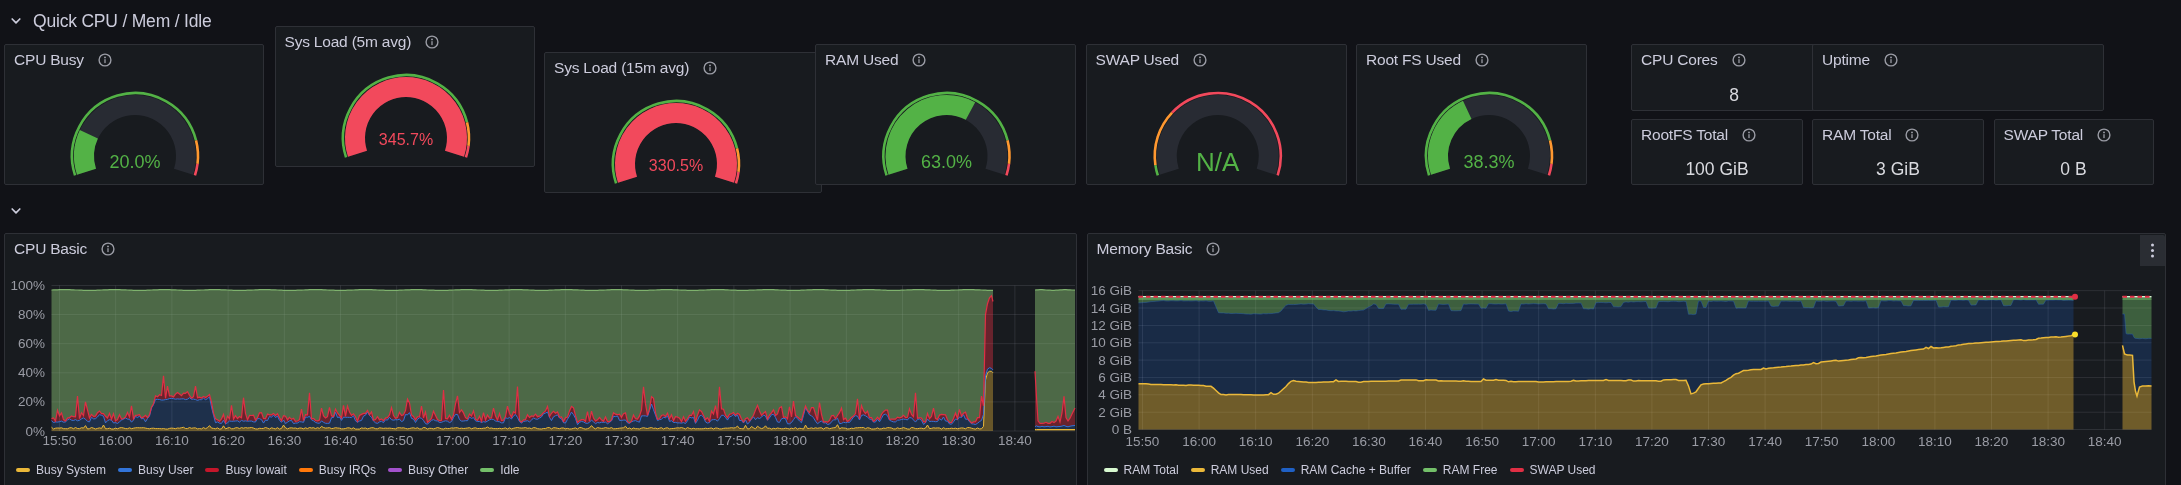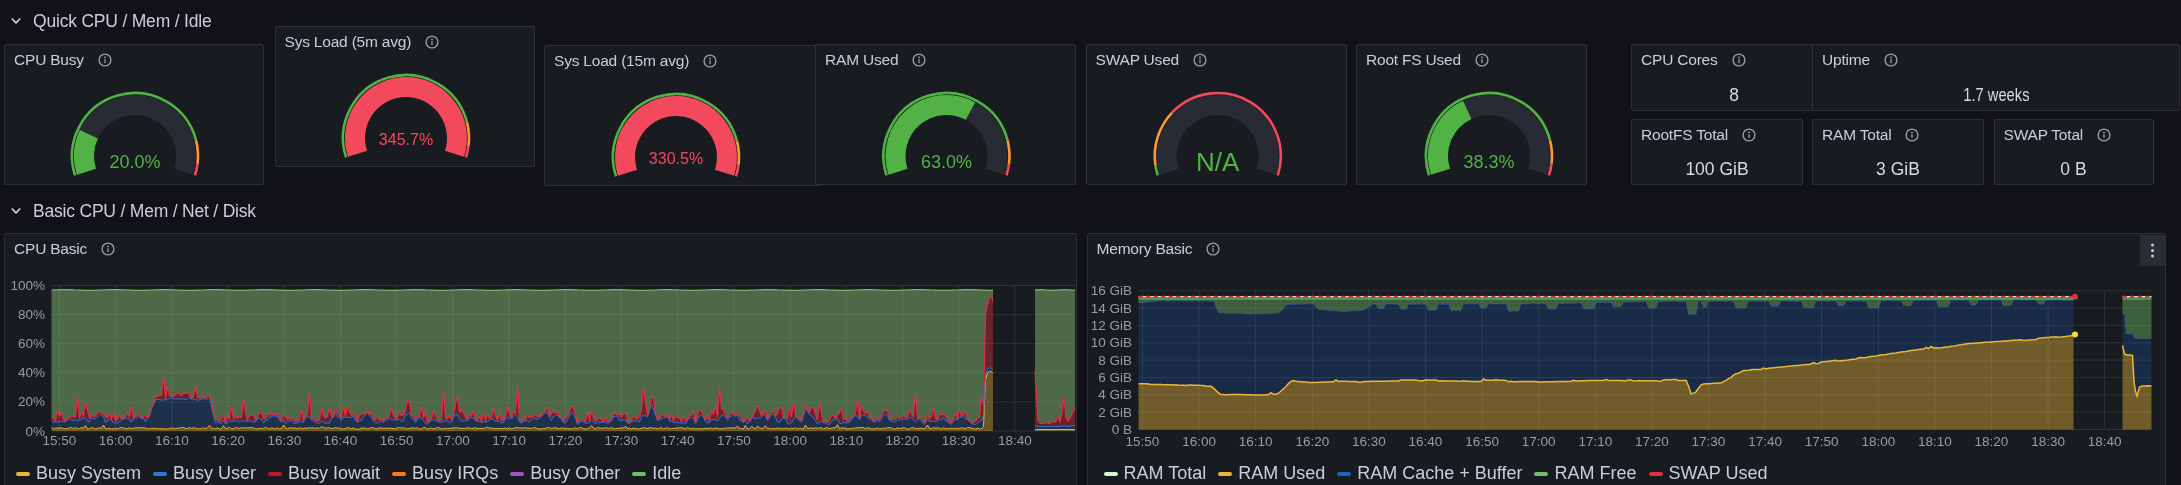--- a/index.html
+++ b/index.html
@@ -1,34 +1,33 @@
 <!DOCTYPE html>
 <html><head><meta charset="utf-8"><style>
 *{margin:0;padding:0;box-sizing:border-box}
 html,body{width:2181px;height:485px;background:#111217;font-family:"Liberation Sans",sans-serif;overflow:hidden;position:relative}
 .panel{position:absolute;background:#181B1F;border:1px solid #2e3036;border-radius:2px;overflow:hidden}
 .ptitle{position:absolute;top:3px;left:9px;height:24px;font-size:15.5px;color:#CCCCDC;font-weight:400;letter-spacing:-0.2px;white-space:nowrap;display:flex;align-items:center;z-index:3}
 .info{margin-left:14px}
 .statval{position:absolute;width:100%;text-align:center;color:#D9DADF;font-weight:500;font-size:17.5px;line-height:19px}
 .sechdr{position:absolute;height:22px;color:#CCCCDC;font-size:17.5px;font-weight:500;letter-spacing:-0.2px;display:flex;align-items:center}
-.legend{position:absolute;display:flex;align-items:flex-start;font-size:18px;color:#CCCCDC;white-space:nowrap;z-index:2}
+.legend{position:absolute;display:flex;align-items:flex-start;font-size:12px;color:#CCCCDC;white-space:nowrap;z-index:2}
 .litem{display:flex;align-items:center;margin-right:12px}
 .ldash{display:inline-block;width:14px;height:4px;border-radius:2px;margin-right:6px}
 </style></head><body>
 <div class="sechdr" style="left:9px;top:10px">
     <svg width="14" height="14" viewBox="0 0 14 14" style="margin-right:10px">
       <path d="M3.2 5 L7 8.8 L10.8 5" stroke="#CCCCDC" stroke-width="1.7" fill="none" stroke-linecap="round" stroke-linejoin="round"></path>
     </svg>
     <span>Quick CPU / Mem / Idle</span>
   </div>
 <div class="sechdr" style="left:9px;top:200px">
     <svg width="14" height="14" viewBox="0 0 14 14" style="margin-right:10px">
       <path d="M3.2 5 L7 8.8 L10.8 5" stroke="#CCCCDC" stroke-width="1.7" fill="none" stroke-linecap="round" stroke-linejoin="round"></path>
     </svg>
-    <span>Basic CPU / Mem / Net / Disk</span>
   </div>
 <div class="panel" style="left:4px;top:43.5px;width:260px;height:141px">
     <div class="ptitle">CPU Busy<svg class="info" width="14" height="14" viewBox="0 0 14 14">
         <circle cx="7" cy="7" r="5.9" fill="none" stroke="#9a9ca5" stroke-width="1.4"></circle>
         <circle cx="7" cy="4.4" r="0.95" fill="#9a9ca5"></circle>
         <rect x="6.35" y="6.2" width="1.3" height="3.9" fill="#9a9ca5"></rect>
       </svg></div>
     <svg width="260" height="141" style="position:absolute;left:0;top:0">
       <path d="M 81.50 126.76 A 51 51 0 1 1 178.50 126.76" stroke="#282B33" stroke-width="20" fill="none"></path>
       <path d="M 81.50 126.76 A 51 51 0 0 1 83.85 89.29" stroke="#53B246" stroke-width="20" fill="none"></path>
@@ -46,21 +45,21 @@
       </svg></div>
     <svg width="260" height="141" style="position:absolute;left:0;top:0">
       <path d="M 81.50 126.76 A 51 51 0 1 1 178.50 126.76" stroke="#282B33" stroke-width="20" fill="none"></path>
       <path d="M 81.50 126.76 A 51 51 0 1 1 178.50 126.76" stroke="#F2495C" stroke-width="20" fill="none"></path>
       <path d="M 70.08 130.47 A 63 63 0 1 1 191.02 95.33" stroke="#53B246" stroke-width="2.6" fill="none"></path>
       <path d="M 191.02 95.33 A 63 63 0 0 1 192.50 118.90" stroke="#FF9830" stroke-width="2.6" fill="none"></path>
       <path d="M 192.50 118.90 A 63 63 0 0 1 189.92 130.47" stroke="#F2495C" stroke-width="2.6" fill="none"></path>
       <text x="130.0" y="118.4" text-anchor="middle" font-size="16" font-weight="500" fill="#F2495C">345.7%</text>
     </svg>
   </div>
-<div class="panel" style="left:544px;top:45px;width:278px;height:141px">
+<div class="panel" style="left:544px;top:52px;width:278px;height:141px">
     <div class="ptitle">Sys Load (15m avg)<svg class="info" width="14" height="14" viewBox="0 0 14 14">
         <circle cx="7" cy="7" r="5.9" fill="none" stroke="#9a9ca5" stroke-width="1.4"></circle>
         <circle cx="7" cy="4.4" r="0.95" fill="#9a9ca5"></circle>
         <rect x="6.35" y="6.2" width="1.3" height="3.9" fill="#9a9ca5"></rect>
       </svg></div>
     <svg width="262" height="141" style="position:absolute;left:0;top:0">
       <path d="M 82.50 126.76 A 51 51 0 1 1 179.50 126.76" stroke="#282B33" stroke-width="20" fill="none"></path>
       <path d="M 82.50 126.76 A 51 51 0 1 1 179.50 126.76" stroke="#F2495C" stroke-width="20" fill="none"></path>
       <path d="M 71.08 130.47 A 63 63 0 1 1 192.02 95.33" stroke="#53B246" stroke-width="2.6" fill="none"></path>
       <path d="M 192.02 95.33 A 63 63 0 0 1 193.50 118.90" stroke="#FF9830" stroke-width="2.6" fill="none"></path>
@@ -113,27 +112,26 @@
     </svg>
   </div>
 <div class="panel" style="left:1631px;top:44px;width:206px;height:66.5px">
     <div class="ptitle">CPU Cores<svg class="info" width="14" height="14" viewBox="0 0 14 14">
         <circle cx="7" cy="7" r="5.9" fill="none" stroke="#9a9ca5" stroke-width="1.4"></circle>
         <circle cx="7" cy="4.4" r="0.95" fill="#9a9ca5"></circle>
         <rect x="6.35" y="6.2" width="1.3" height="3.9" fill="#9a9ca5"></rect>
       </svg></div>
     <div class="statval" style="top:40.5px">8</div>
   </div>
-<div class="panel" style="left:1812px;top:44px;width:368px;height:66.5px">
+<div class="panel" style="left:1812px;top:44px;width:292px;height:66.5px">
     <div class="ptitle">Uptime<svg class="info" width="14" height="14" viewBox="0 0 14 14">
         <circle cx="7" cy="7" r="5.9" fill="none" stroke="#9a9ca5" stroke-width="1.4"></circle>
         <circle cx="7" cy="4.4" r="0.95" fill="#9a9ca5"></circle>
         <rect x="6.35" y="6.2" width="1.3" height="3.9" fill="#9a9ca5"></rect>
       </svg></div>
-    <div class="statval" style="top:40.5px"><span style="display:inline-block;transform:scaleX(0.84)">1.7 weeks</span></div>
   </div>
 <div class="panel" style="left:1631px;top:118.5px;width:172px;height:66.5px">
     <div class="ptitle">RootFS Total<svg class="info" width="14" height="14" viewBox="0 0 14 14">
         <circle cx="7" cy="7" r="5.9" fill="none" stroke="#9a9ca5" stroke-width="1.4"></circle>
         <circle cx="7" cy="4.4" r="0.95" fill="#9a9ca5"></circle>
         <rect x="6.35" y="6.2" width="1.3" height="3.9" fill="#9a9ca5"></rect>
       </svg></div>
     <div class="statval" style="top:40.5px">100 GiB</div>
   </div>
 <div class="panel" style="left:1812px;top:118.5px;width:172px;height:66.5px">

